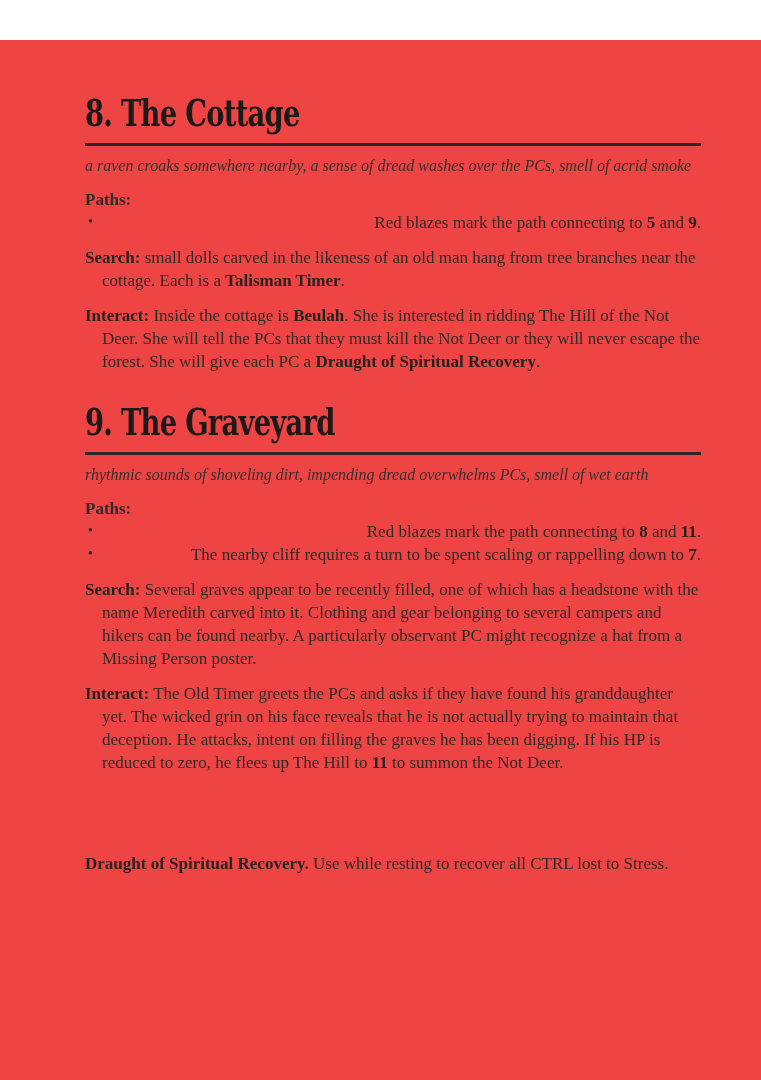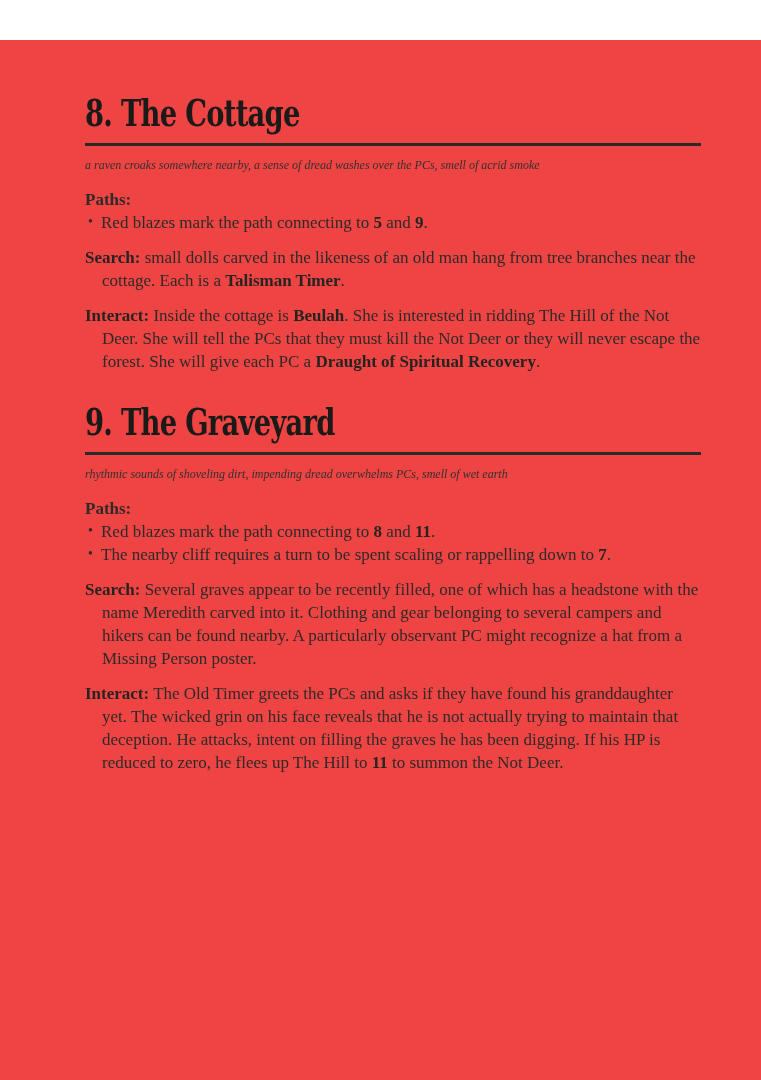--- a/index.html
+++ b/index.html
@@ -25,28 +25,28 @@
     font-weight:bold;
     font-size:37px;
     color:#1c1a19;
     letter-spacing:-1px;
     transform:scaleX(0.74);
     transform-origin:0 60%;
   }
   .flavor{
     margin-top:9px;
     font-style:italic;
-    font-size:12px;
+    font-size:16px;
     line-height:21px;
     color:#33302d;
   }
   .para{margin-top:12px;}
   .hang{padding-left:17px;text-indent:-17px;}
   .paths-label{margin-top:12px;font-weight:bold;}
-  .bullets{margin:0;padding:0;list-style:none;}
+  .bullets{margin:0;padding:0;list-style:none;text-align:right;}
   .bullets li{padding-left:16px;position:relative;}
   .bullets li::before{
     content:"\2022";
     position:absolute;left:3px;top:-1px;
     font-size:14px;color:#2d2a28;
   }
   .section{margin-top:30px;}
   .section:first-child{margin-top:0;}
   .items{margin-top:78px;}
   strong{font-weight:bold;color:#262421;}
@@ -77,15 +77,16 @@
     <div class="paths-label">Paths:</div>
     <ul class="bullets">
       <li><span>Red blazes mark the path connecting to </span><strong>8</strong><span> and </span><strong>11</strong><span>.</span></li>
       <li><span>The nearby cliff requires a turn to be spent scaling or rappelling down to </span><strong>7</strong><span>.</span></li>
     </ul>
     <div class="para hang"><strong>Search:</strong><span> Several graves appear to be recently filled, one of which has a headstone with the name Meredith carved into it. Clothing and gear belonging to several campers and hikers can be found nearby. A particularly observant PC might recognize a hat from a Missing Person poster.</span></div>
     <div class="para hang"><strong>Interact:</strong><span> The Old Timer greets the PCs and asks if they have found his granddaughter yet. The wicked grin on his face reveals that he is not actually trying to maintain that deception. He attacks, intent on filling the graves he has been digging. If his HP is reduced to zero, he flees up The Hill to </span><strong>11</strong><span> to summon the Not Deer.</span></div>
   </div>
 
   <div class="items">
+    <div class="para"><strong>Draught of Spiritual Recovery.</strong><span> Use while resting to recover all CTRL lost to Stress.</span></div>
   </div>
 
 </div>
 
 </body></html>

